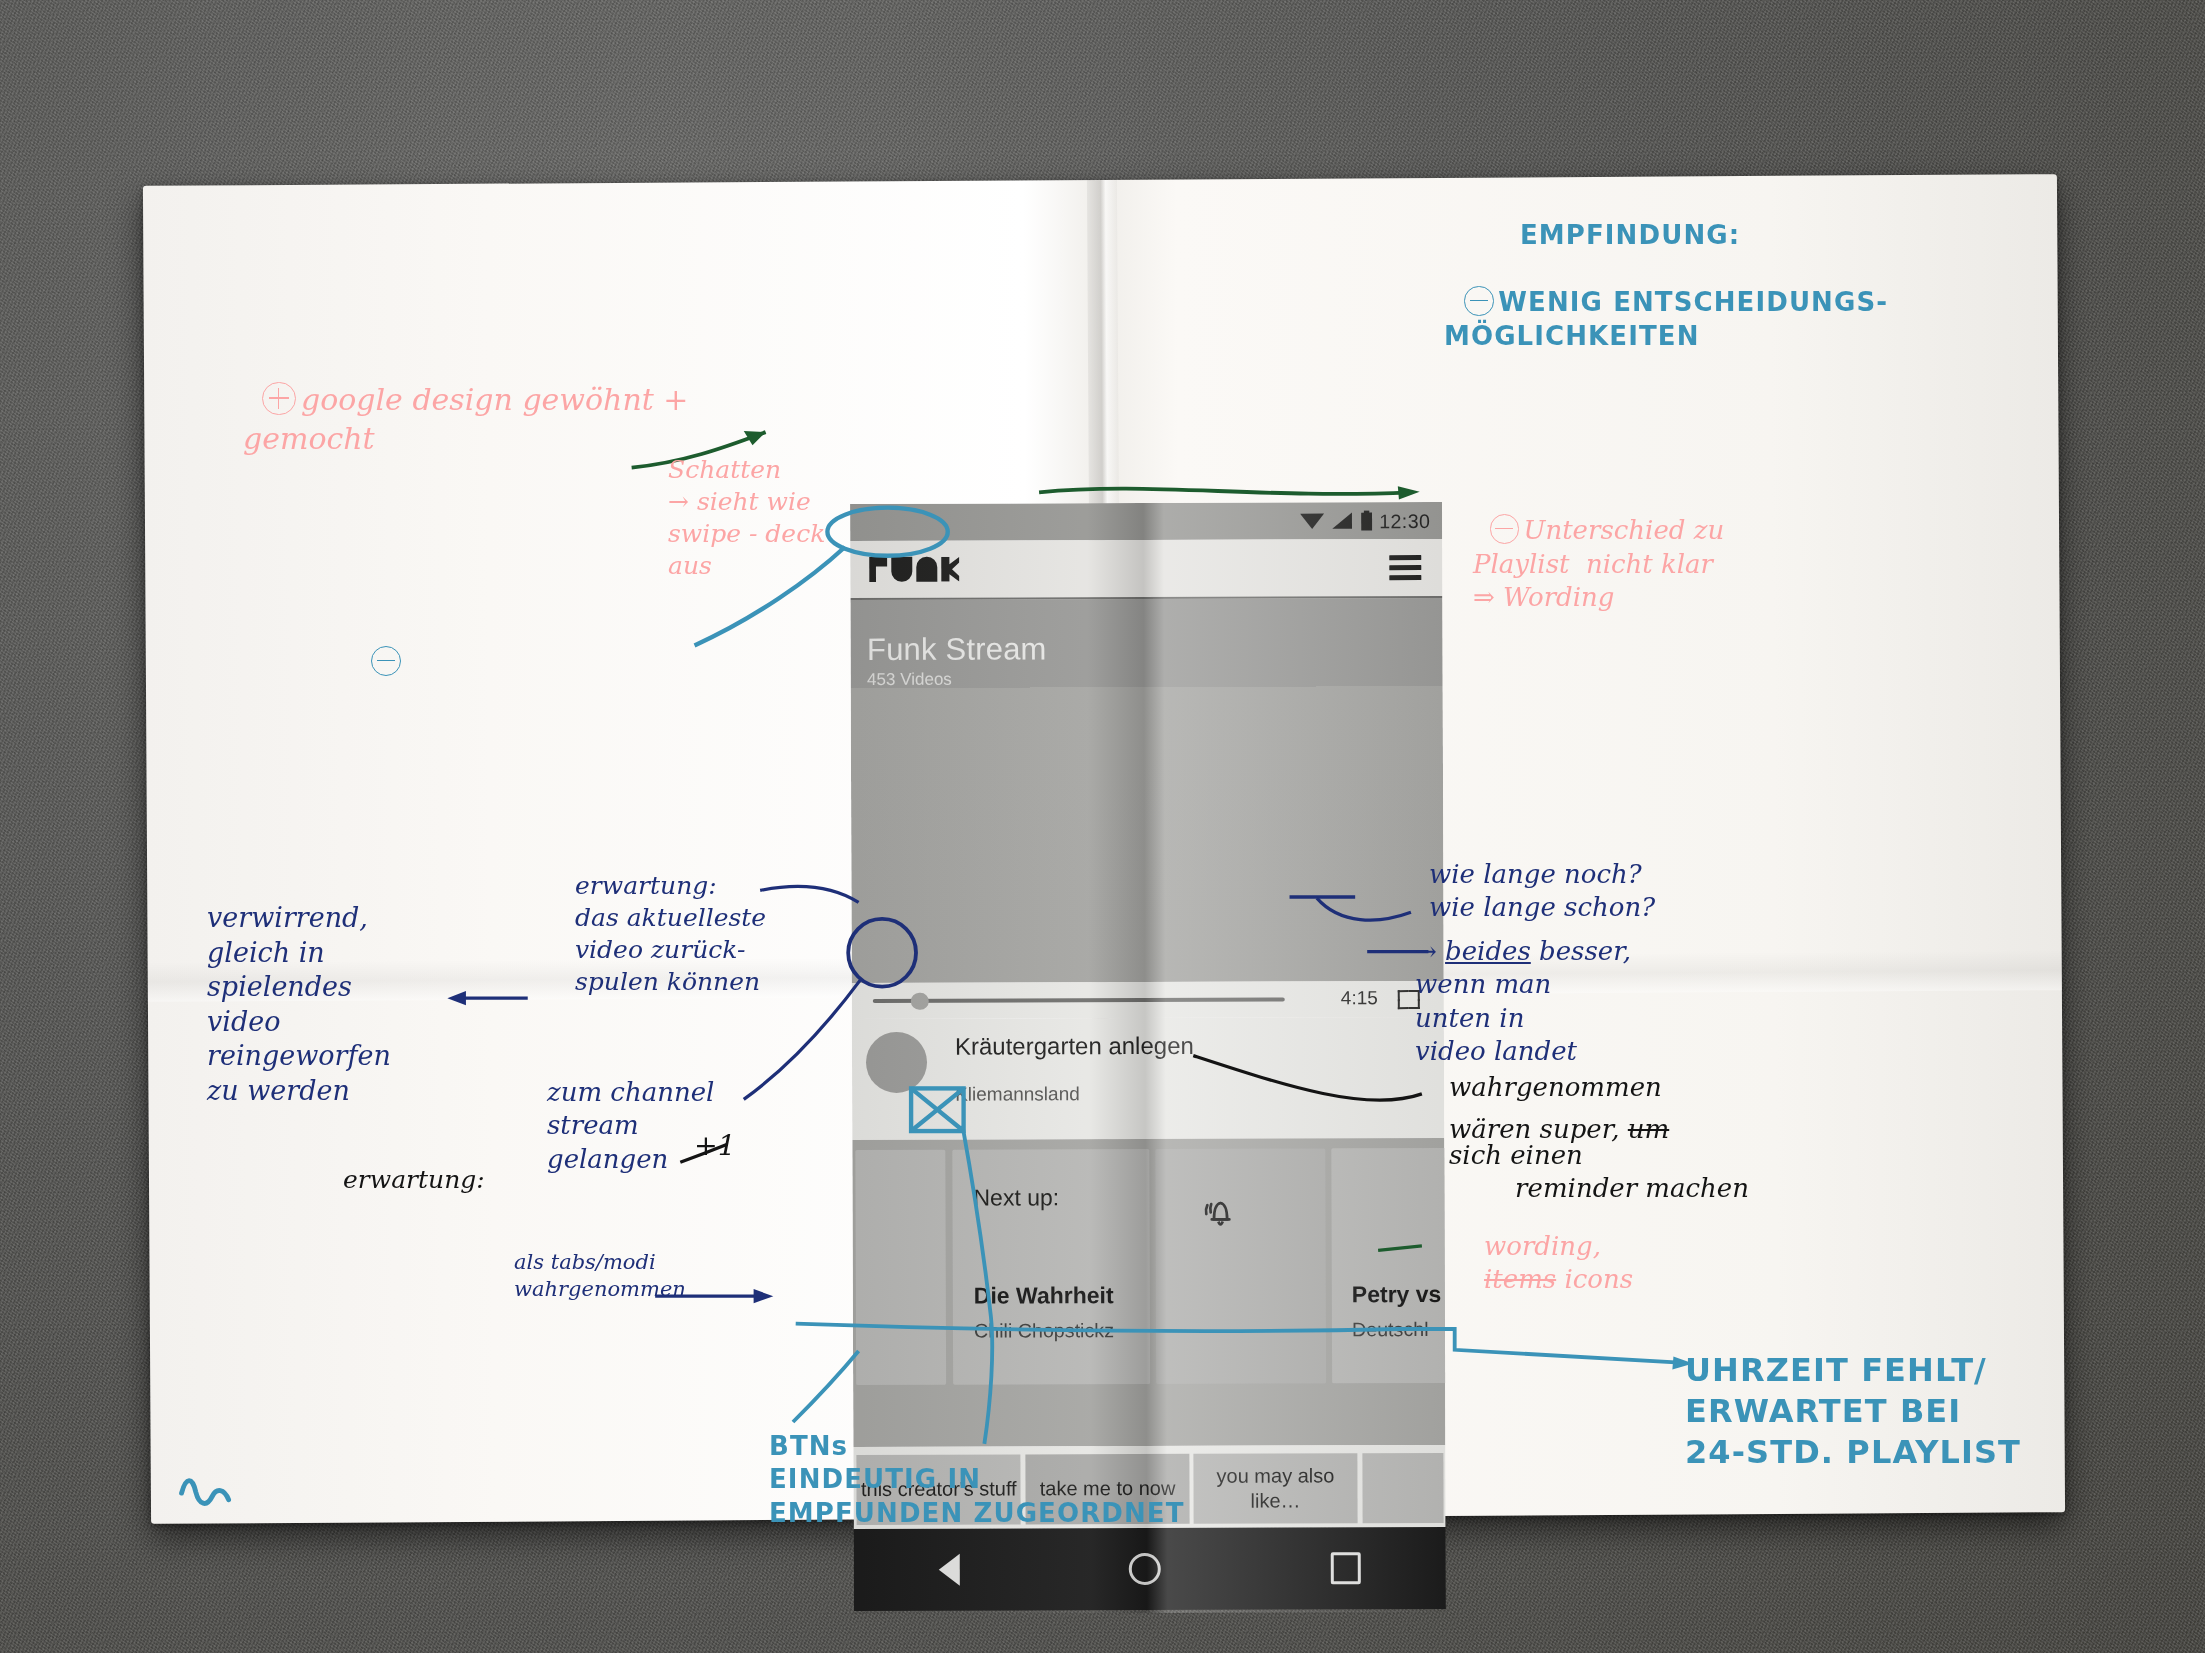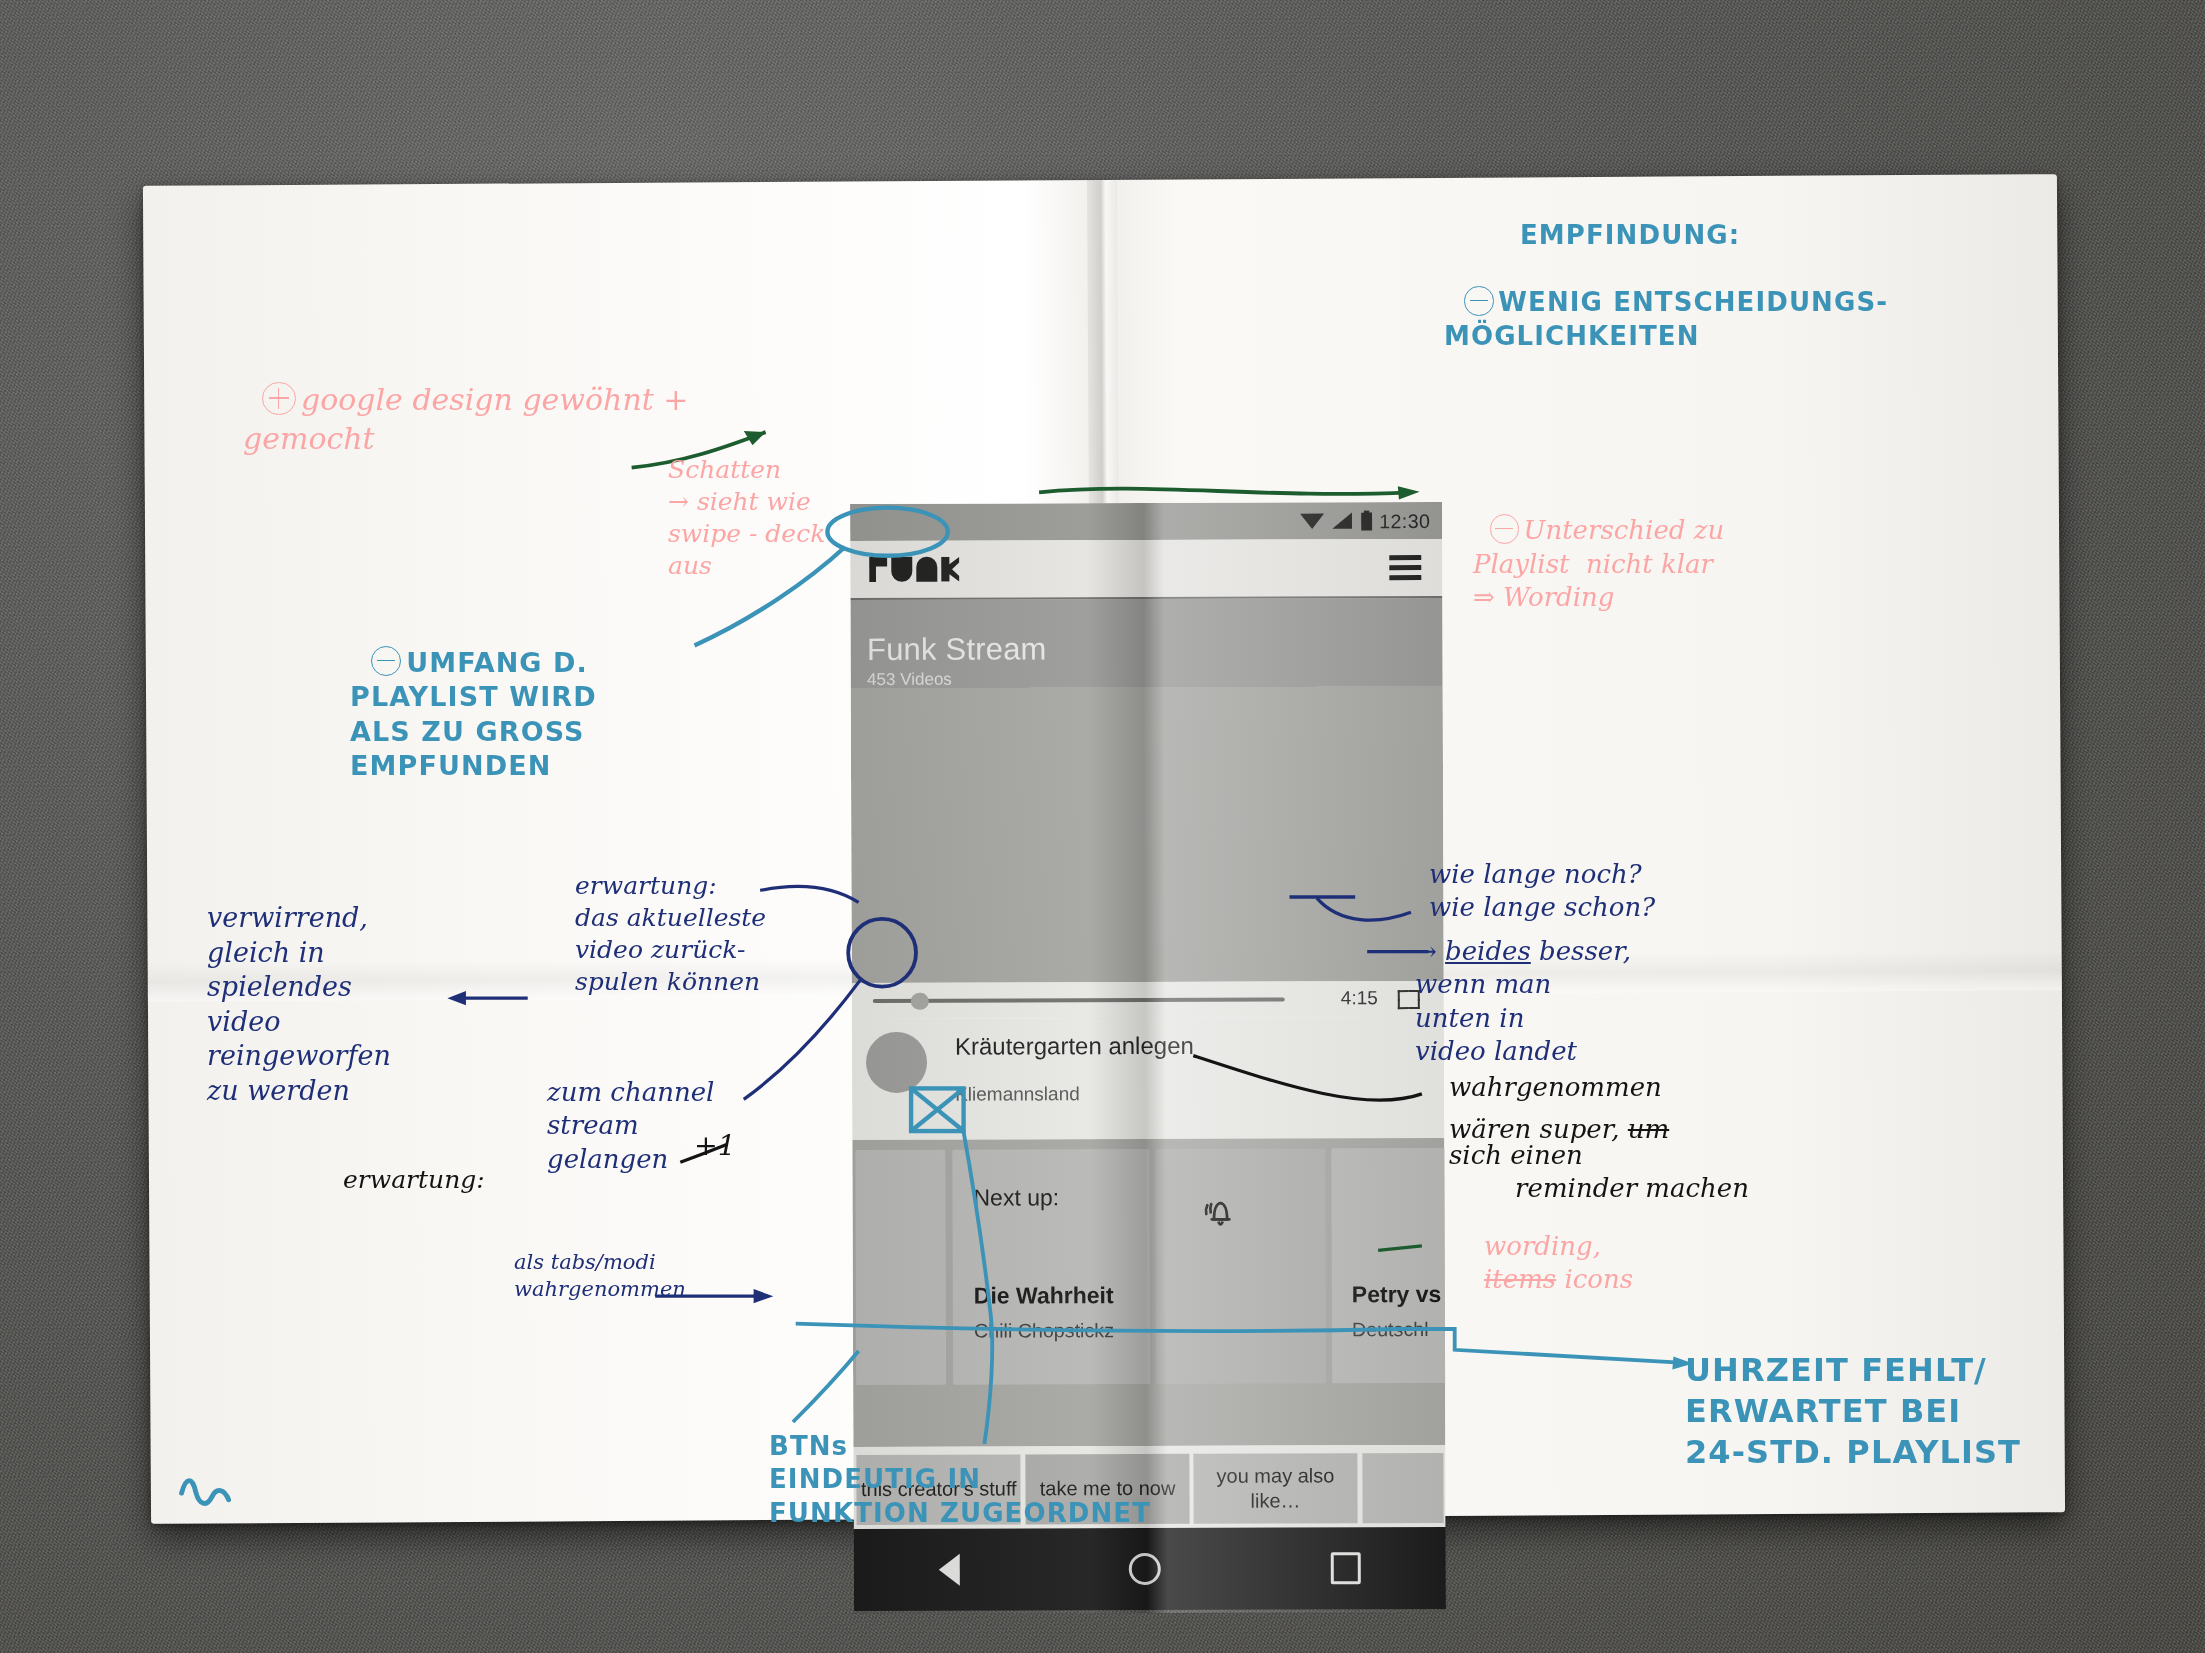--- a/index.html
+++ b/index.html
@@ -286,24 +286,21 @@
   <span class="circ plus"></span><span>google design gewöhnt +
 gemocht</span>
 </div>
 
 <div class="hw script green" style="left:628px;top:454px;font-size:25px;">Schatten
 → sieht wie
 swipe - deck
 aus</div>
 
 <div class="hw caps teal" style="left:350px;top:611px;font-size:27px;">
-  <span class="circ"></span><span>UMFANG D.
-PLAYLIST WIRD
-ALS ZU GROSS
-EMPFUNDEN</span>
+  <span class="circ"></span>
 </div>
 
 <div class="hw caps teal" style="left:1520px;top:219px;font-size:26px;">EMPFINDUNG:</div>
 <div class="hw caps teal" style="left:1444px;top:253px;font-size:26px;">
   <span class="circ"></span><span>WENIG ENTSCHEIDUNGS-
 MÖGLICHKEITEN</span>
 </div>
 
 <div class="hw script green" style="left:1433px;top:481px;font-size:26px;">
   <span class="circ"></span><span>Unterschied zu
@@ -346,14 +343,14 @@
 
 <div class="hw script green" style="left:1444px;top:1230px;font-size:26px;">wording,</div>
 <div class="hw script green" style="left:1444px;top:1263px;font-size:26px;text-align:right;"><span class="strike">items</span><span> icons</span></div>
 
 <div class="hw caps teal" style="left:1685px;top:1350px;font-size:32px;">UHRZEIT FEHLT/
 ERWARTET BEI
 24-STD. PLAYLIST</div>
 
 <div class="hw caps teal" style="left:769px;top:1430px;font-size:26px;">BTNs
 EINDEUTIG IN
-FUNKTION ZUGEORDNET</div>
+EMPFUNDEN ZUGEORDNET</div>
 
 
 </body></html>

